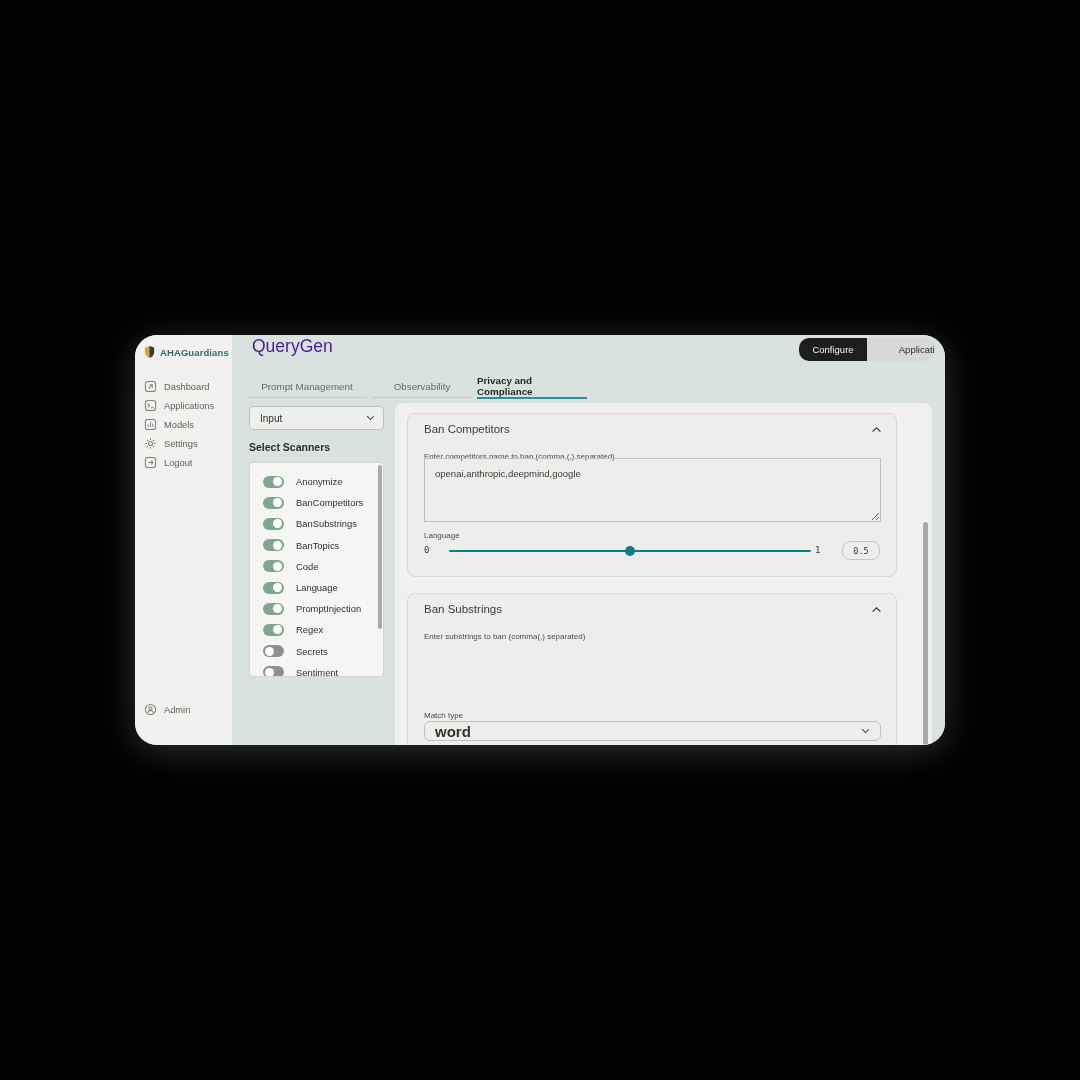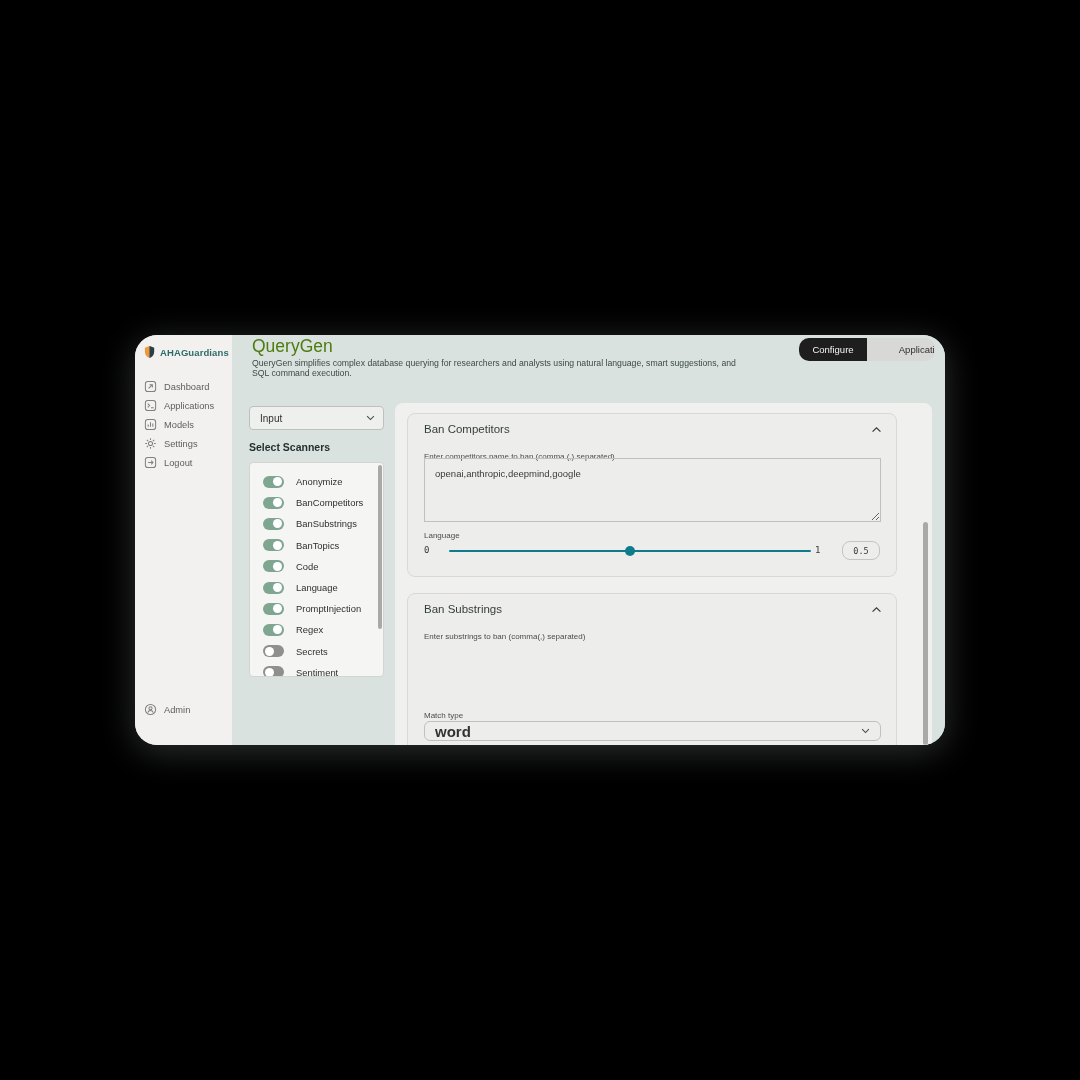--- a/index.html
+++ b/index.html
@@ -21,21 +21,21 @@
   .nav{position:absolute;left:0;top:42px;width:100%;}
   .nav-item{display:flex;align-items:center;gap:7px;height:19px;padding-left:9px;cursor:pointer;}
   .nav-item .icon{width:13px;height:13px;display:inline-flex;color:#80807c;}
   .nav-item .lbl{font-size:9.3px;color:#5e5e5a;}
   .admin-row{position:absolute;left:9px;top:368px;display:flex;align-items:center;gap:7px;}
   .admin-row .icon{width:13px;height:13px;display:inline-flex;color:#80807c;}
   .admin-row .lbl{font-size:9.3px;color:#5e5e5a;}
   .icon svg{width:100%;height:100%;}
   
   .main{flex:1;position:relative;background:#d9e2df;}
-  .page-title{position:absolute;left:20px;top:1px;font-size:17.5px;font-weight:400;color:#4d7c0f;}
+  .page-title{position:absolute;left:20px;top:1px;font-size:17.5px;font-weight:400;color:#4c1d95;}
   .page-subtitle{position:absolute;left:20px;top:23px;width:500px;font-size:8.7px;color:#3e4a47;}
   .segmented{position:absolute;right:10px;top:3px;height:23px;display:flex;border-radius:10px;overflow:hidden;}
   .seg-btn{width:68px;height:23px;display:flex;align-items:center;justify-content:center;
     font-size:9.5px;border:none;cursor:pointer;font-family:inherit;}
   .seg-dark{background:#1e1e1e;color:#f4f4f4;}
   .seg-light{background:#d8d9d7;color:#2e2e2c;padding-left:48px;}
   
   .tabs-row{position:absolute;left:15px;top:40px;display:flex;}
   .tab{height:22px;display:flex;align-items:center;justify-content:center;
     font-size:9.8px;color:#5f6b68;border-bottom:1px solid #c2ccc9;margin-right:5px;cursor:pointer;}
@@ -158,27 +158,31 @@
             <path d="M4 10.4c.6-1.5 1.7-2.3 3-2.3s2.4.8 3 2.3"></path>
           </svg>
       </span>
       <span class="lbl">Admin</span>
     </div>
   </div>
 
   <div class="main">
 
     <div class="page-title">QueryGen</div>
-    <div class="page-subtitle">QueryGen simplifies complex database querying for researchers and analysts using natural language, smart suggestions, and SQL command execution.</div>
 
     <div class="segmented">
       <button class="seg-btn seg-dark">Configure</button>
       <button class="seg-btn seg-light">Application</button>
     </div>
 
+    <div class="tabs-row" id="tabs-row">
+        <div class="tab" style="width: 120px;">Prompt Management</div>
+        <div class="tab" style="width: 100px;">Observability</div>
+        <div class="tab active" style="width: 110px;">Privacy and Compliance</div>
+      </div>
 
     <div class="left-col">
       <div class="input-select">
         <span class="val">Input</span>
         <span class="chev">
           <svg width="9" height="6" viewBox="0 0 12 8">
               <path d="M1.5 1.5L6 6l4.5-4.5" fill="none" stroke="currentColor" stroke-width="1.4"></path>
             </svg>
         </span>
       </div>

